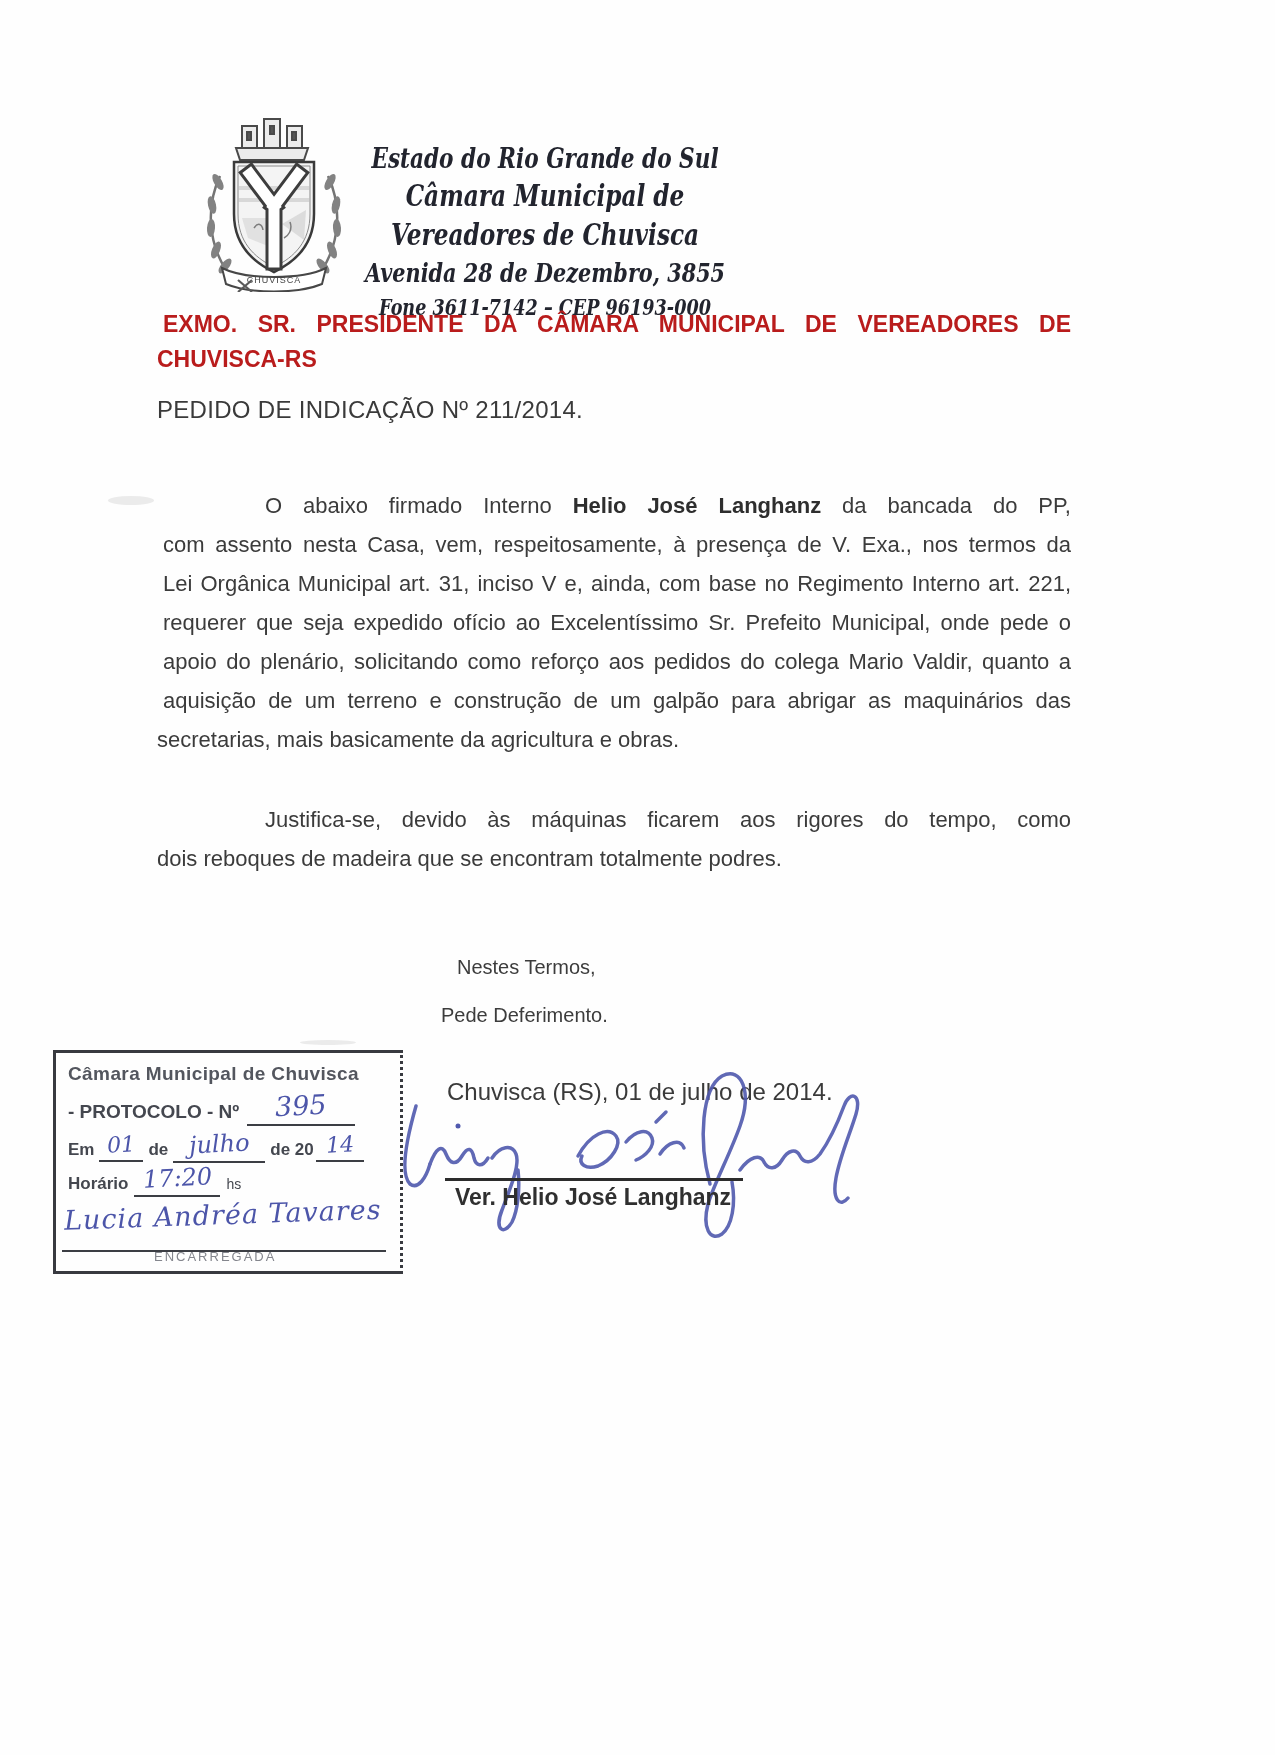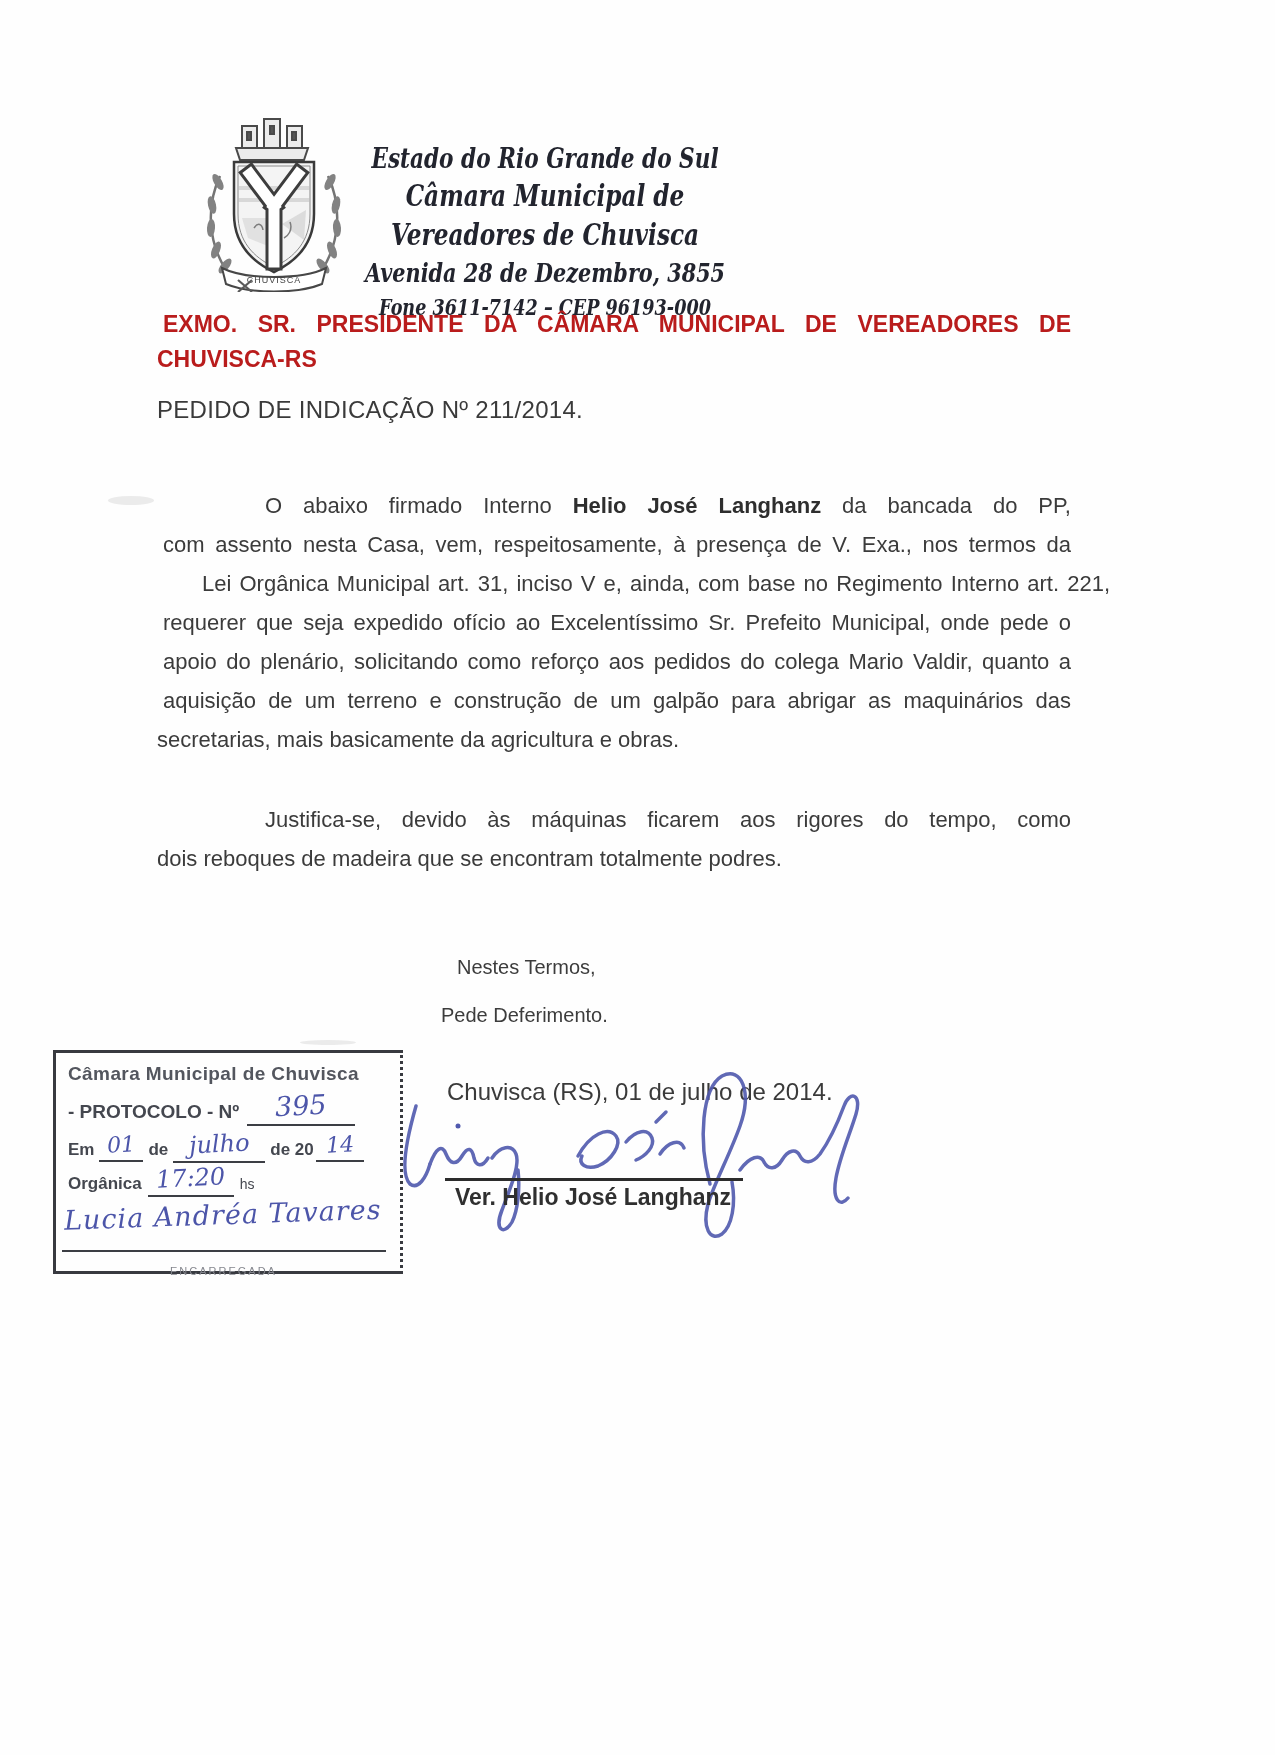--- a/index.html
+++ b/index.html
@@ -35,21 +35,21 @@
   .st-row{display:flex;align-items:baseline;font-weight:bold;color:#44474f;justify-content:flex-end;}
   .st-proto{left:12px;top:40px;font-size:19px;}
   .st-line3{left:12px;top:80px;font-size:17px;}
   .st-line4{left:12px;top:114px;font-size:17px;}
   .slot{display:inline-block;border-bottom:2.5px solid #3c3e44;text-align:center;position:relative;}
   .hand{font-family:"DejaVu Serif",serif;font-style:italic;color:#4c55a9;font-weight:normal;}
   .slot .hand{position:relative;top:-3px;display:inline-block;transform:rotate(-3deg);}
   .clerk-sig{left:8px;top:146px;width:330px;font-size:27px;white-space:nowrap;
              transform:rotate(-2deg);letter-spacing:1px;}
   .clerk-rule{left:6px;top:197px;width:324px;border-top:2.5px solid #3c3e44;height:0;}
-  .clerk-title{left:98px;top:212px;font-size:11px;color:#84868d;letter-spacing:2px;filter:blur(.5px);margin-left:16px;}
+  .clerk-title{left:98px;top:196px;font-size:13px;color:#84868d;letter-spacing:2px;filter:blur(.5px);}
   .smudge{background:#c9c9c9;opacity:.35;border-radius:50%;}
 </style>
 </head>
 <body>
 
 <div class="doc">
 
   <svg class="abs" style="left:198px;top:110px;" width="152" height="182" viewBox="0 0 152 182">
 
     <g stroke="#4a4a4a" stroke-width="2" fill="#ececec">
@@ -105,21 +105,21 @@
     <div class="lh4">Fone 3611-7142 – CEP 96193-000</div>
   </div>
 
   <div class="abs jline addr" style="top:310px;">EXMO. SR. PRESIDENTE DA CÂMARA MUNICIPAL DE VEREADORES DE</div>
   <div class="abs jlast addr" style="top:345px;">CHUVISCA-RS</div>
 
   <div class="abs jlast subject" style="top:396px;">PEDIDO DE INDICAÇÃO Nº 211/2014.</div>
 
   <div class="abs jline ind" style="top:492px;"><span>O abaixo firmado Interno </span><span class="b">Helio José Langhanz</span><span> da bancada do PP,</span></div>
   <div class="abs jline" style="top:531px;">com assento nesta Casa, vem, respeitosamente, à presença de V. Exa., nos termos da</div>
-  <div class="abs jline" style="top:570px;margin-left:39px;">Lei Orgânica Municipal art. 31, inciso V e, ainda, com base no Regimento Interno art. 221,</div>
+  <div class="abs jline" style="top:570px;">Lei Orgânica Municipal art. 31, inciso V e, ainda, com base no Regimento Interno art. 221,</div>
   <div class="abs jline" style="top:609px;">requerer que seja expedido ofício ao Excelentíssimo Sr. Prefeito Municipal, onde pede o</div>
   <div class="abs jline" style="top:648px;">apoio do plenário, solicitando como reforço aos pedidos do colega Mario Valdir, quanto a</div>
   <div class="abs jline" style="top:687px;">aquisição de um terreno e construção de um galpão para abrigar as maquinários das</div>
   <div class="abs jlast" style="top:726px;">secretarias, mais basicamente da agricultura e obras.</div>
 
   <div class="abs jline ind" style="top:806px;">Justifica-se, devido às máquinas ficarem aos rigores do tempo, como</div>
   <div class="abs jlast" style="top:845px;">dois reboques de madeira que se encontram totalmente podres.</div>
 
   <div class="abs closing" style="left:457px;top:956px;">Nestes Termos,</div>
   <div class="abs closing" style="left:441px;top:1004px;">Pede Deferimento.</div>
@@ -134,21 +134,21 @@
     </div>
     <div class="abs st-row st-line3">
       <span>Em</span>
       <span class="slot" style="width:44px;margin:0 5px;"><span class="hand" style="font-size:22px;">01</span></span>
       <span>de</span>
       <span class="slot" style="width:92px;margin:0 5px;"><span class="hand" style="font-size:24px;">julho</span></span>
       <span>de 20</span>
       <span class="slot" style="width:48px;margin-left:2px;"><span class="hand" style="font-size:22px;">14</span></span>
     </div>
     <div class="abs st-row st-line4">
-      <span>Orgânica</span>
+      <span>Horário</span>
       <span class="slot" style="width:86px;margin:0 6px;"><span class="hand" style="font-size:24px;">17:20</span></span>
       <span style="font-size:14px;font-weight:normal;">hs</span>
     </div>
     <div class="abs hand clerk-sig">Lucia Andréa Tavares</div>
     <div class="abs clerk-rule"></div>
     <div class="abs clerk-title">ENCARREGADA</div>
   </div>
 
   <svg class="abs" style="left:392px;top:1066px;" width="480" height="200" viewBox="0 0 480 200">
     <g fill="none" stroke="#5059ae" stroke-width="3.5" stroke-linecap="round" opacity=".9">

